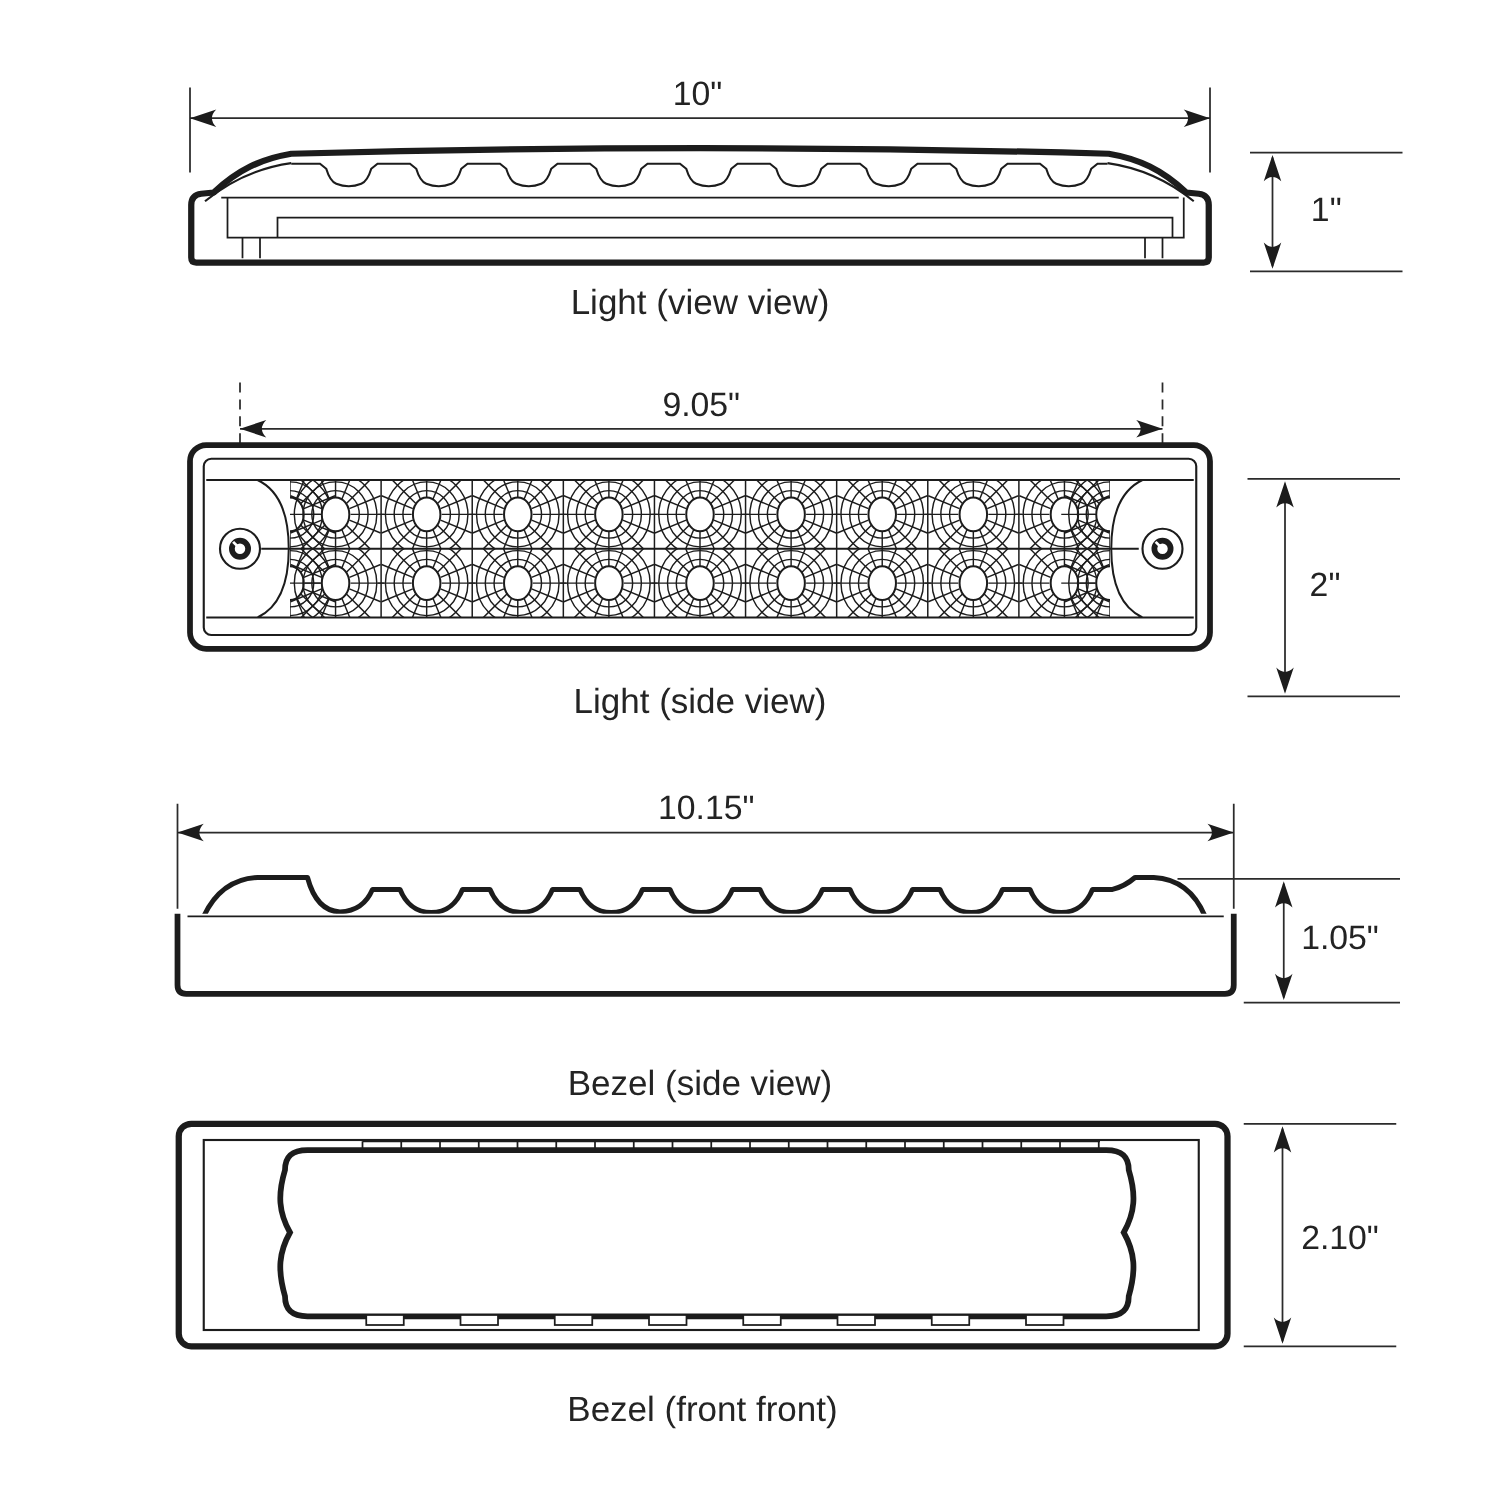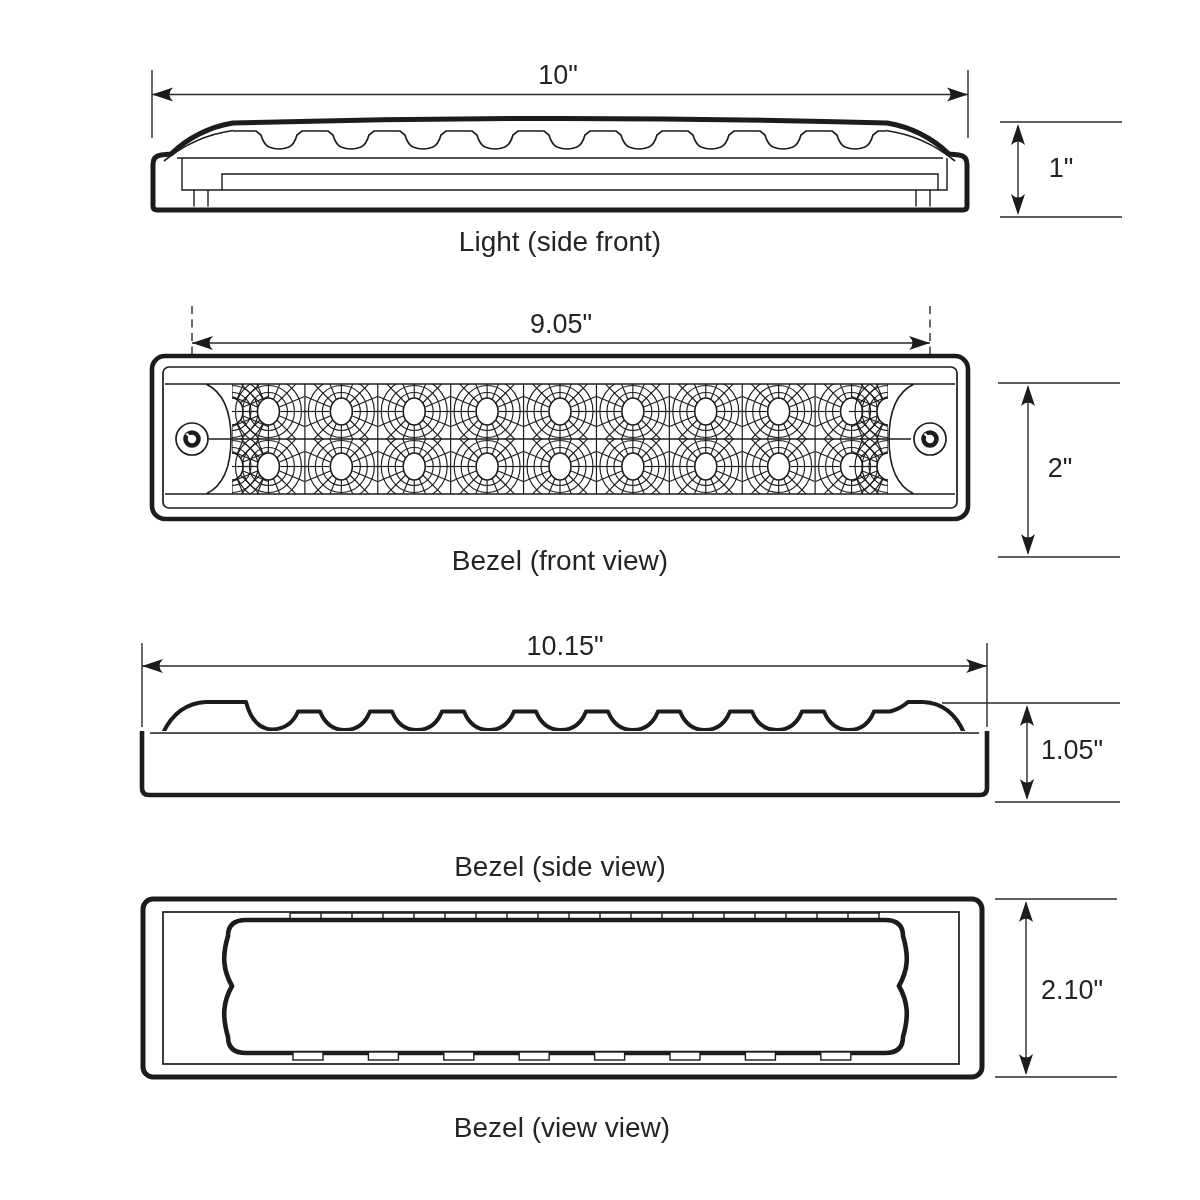--- a/index.html
+++ b/index.html
@@ -595,26 +595,26 @@
         <path d="M987,666 l-21,-7 q7,7 0,14 z" fill="#1c1c1c"></path>
         <path d="M1027,705 l-7,21 q7,-7 14,0 z" fill="#1c1c1c"></path>
         <path d="M1027,800 l-7,-21 q7,7 14,0 z" fill="#1c1c1c"></path>
         <path d="M1026,901 l-7,21 q7,-7 14,0 z" fill="#1c1c1c"></path>
         <path d="M1026,1075 l-7,-21 q7,7 14,0 z" fill="#1c1c1c"></path>
       </g>
 </svg>
 
 <div class="lbl dim" style="left:558px;top:60px">10"</div>
 <div class="lbl dim" style="left:1061px;top:153px">1"</div>
-<div class="lbl cap" style="left:560px;top:226px">Light (side front)</div>
+<div class="lbl cap" style="left:560px;top:226px">Light (view view)</div>
 
 <div class="lbl dim" style="left:561px;top:309px">9.05"</div>
 <div class="lbl dim" style="left:1060px;top:453px">2"</div>
-<div class="lbl cap" style="left:560px;top:545px">Bezel (front view)</div>
+<div class="lbl cap" style="left:560px;top:545px">Light (side view)</div>
 
 <div class="lbl dim" style="left:565px;top:631px">10.15"</div>
 <div class="lbl dim" style="left:1072px;top:735px">1.05"</div>
 <div class="lbl cap" style="left:560px;top:851px">Bezel (side view)</div>
 
 <div class="lbl dim" style="left:1072px;top:975px">2.10"</div>
-<div class="lbl cap" style="left:562px;top:1112px">Bezel (view view)</div>
+<div class="lbl cap" style="left:562px;top:1112px">Bezel (front front)</div>
 
 </div>
 
 </body></html>

